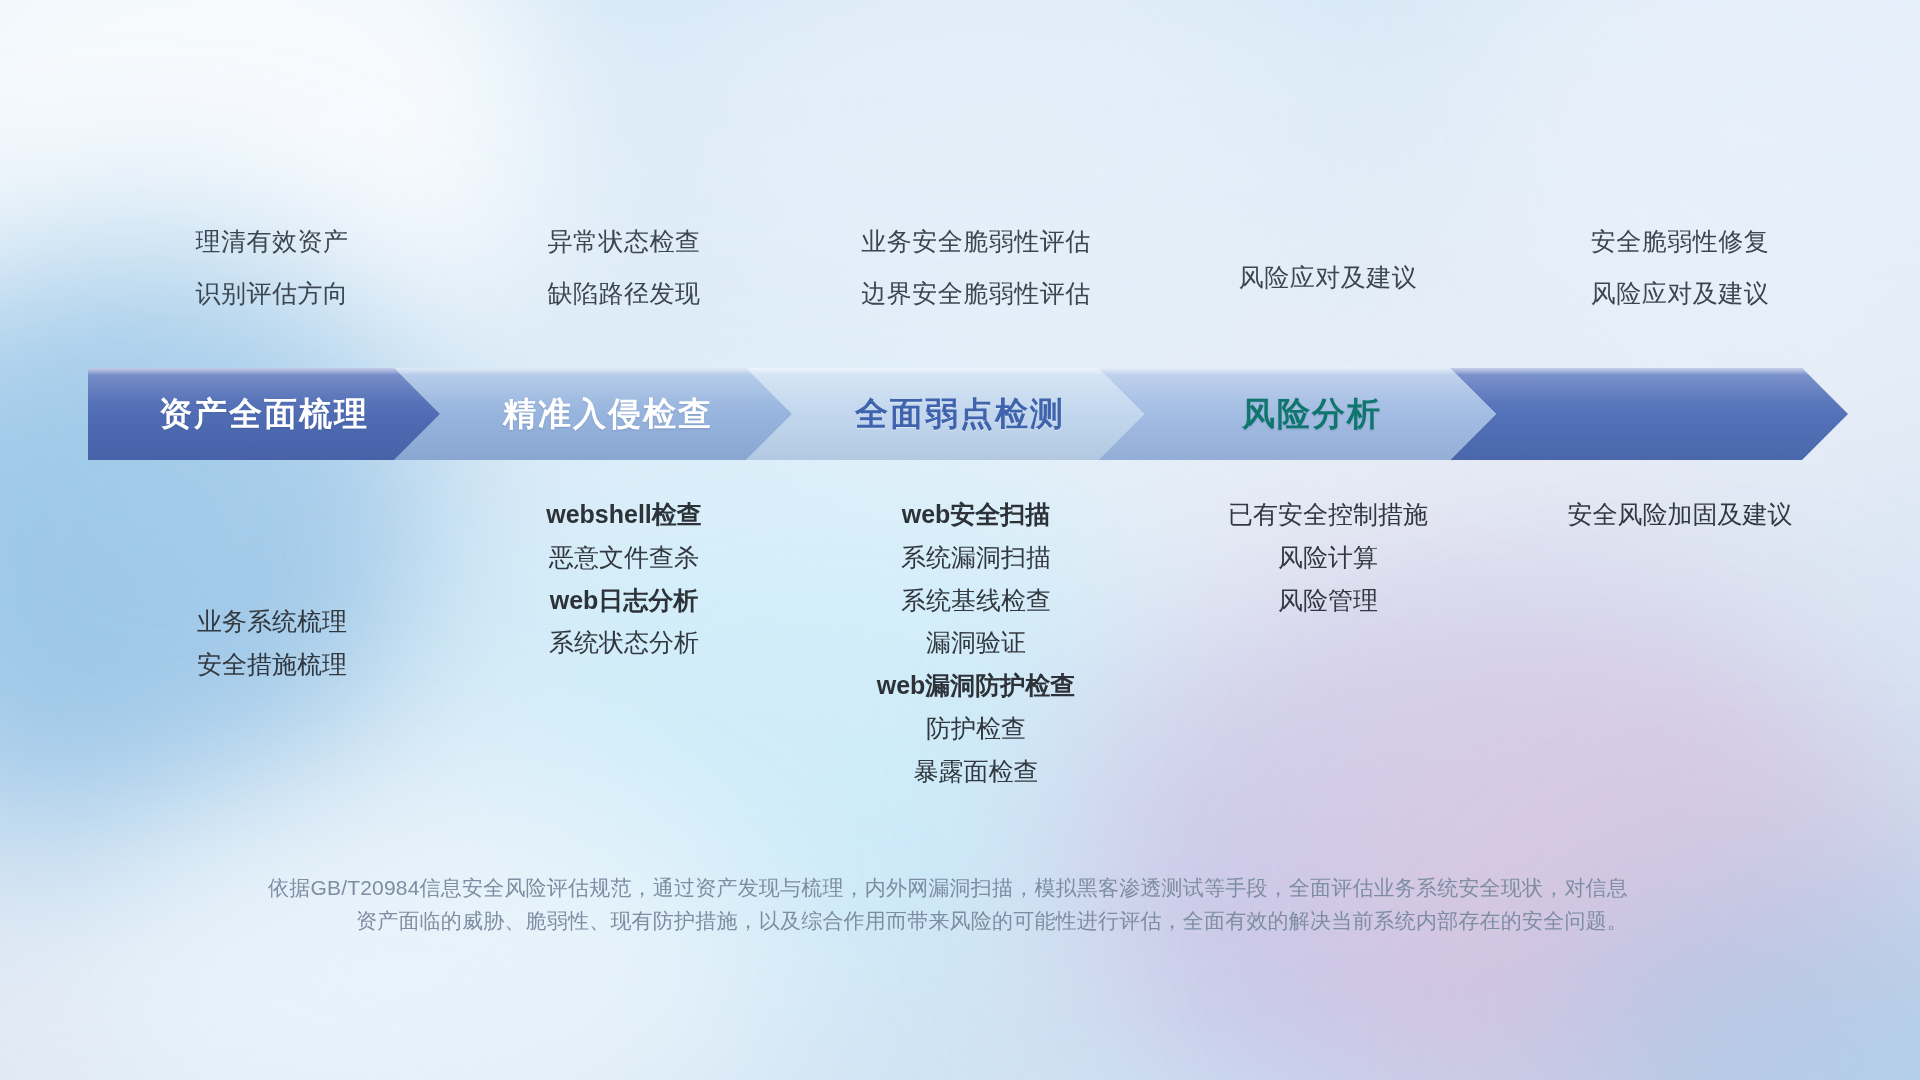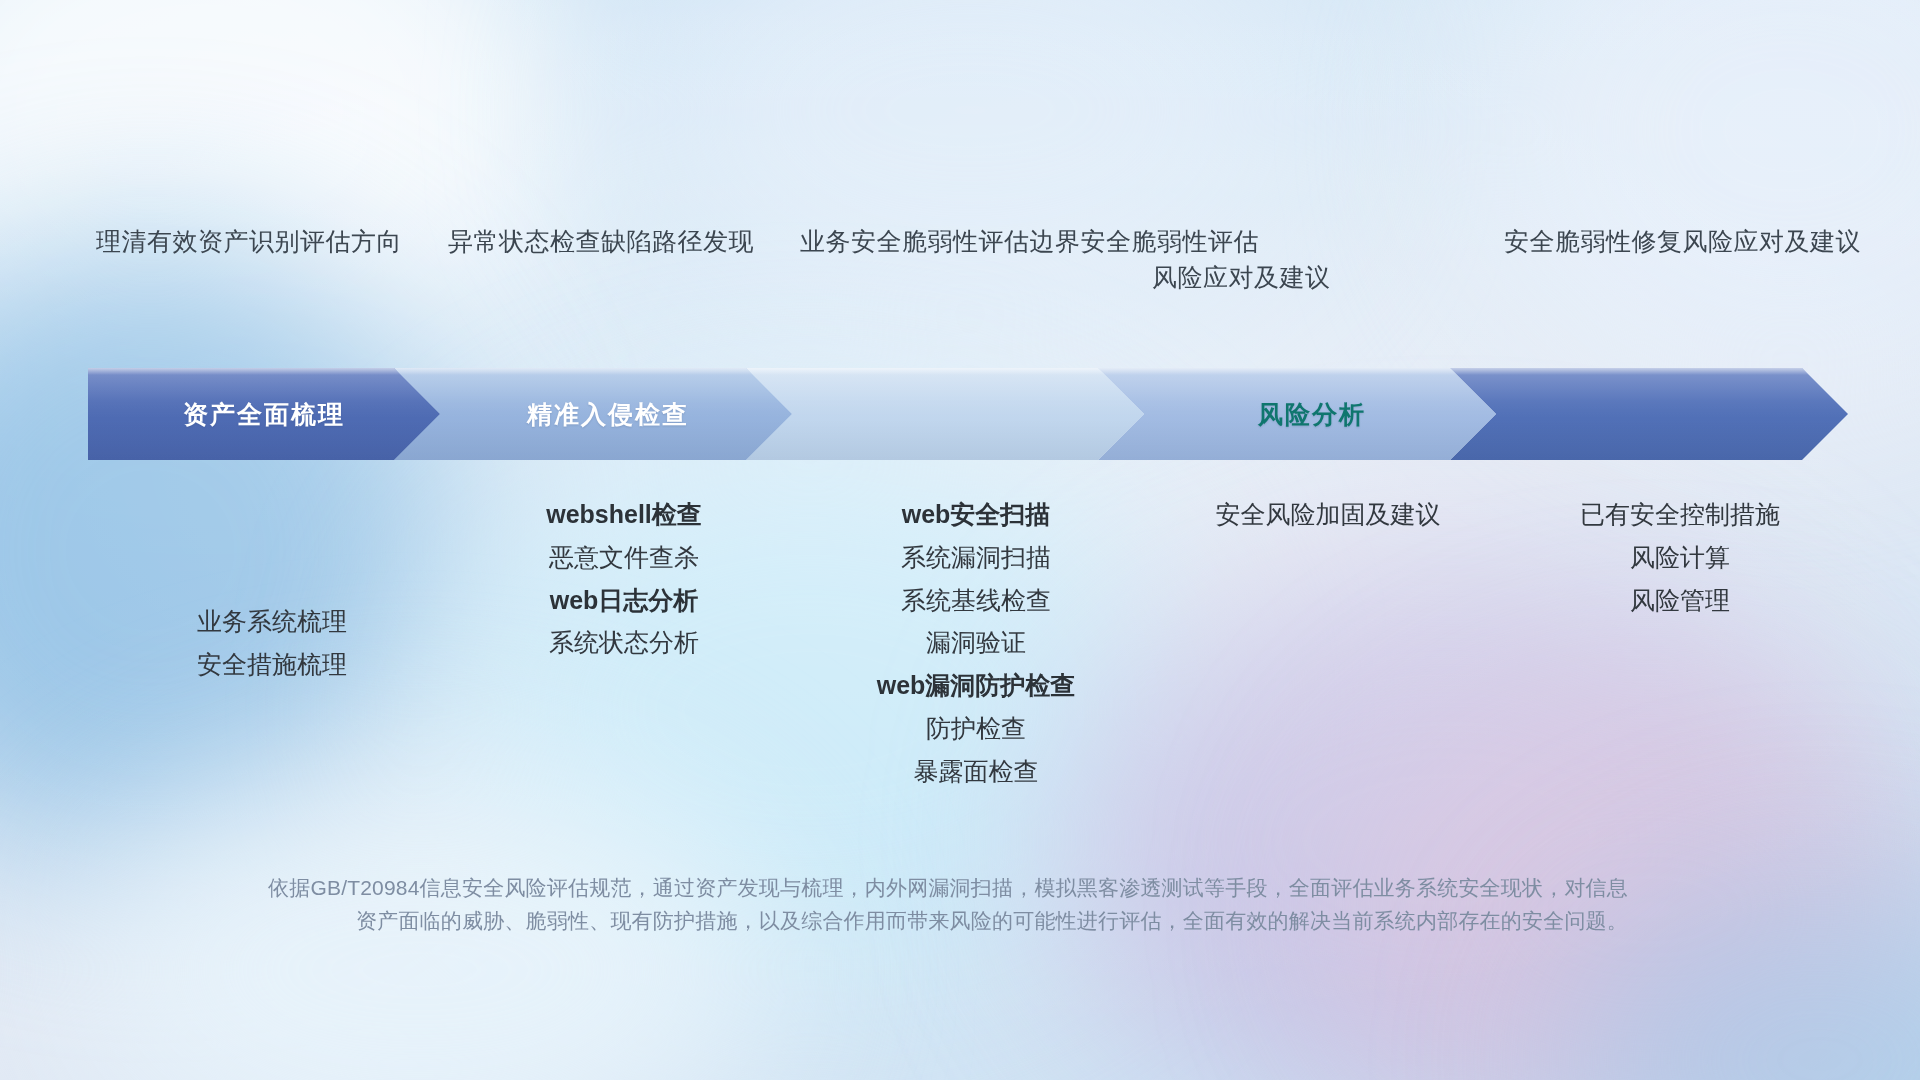--- a/index.html
+++ b/index.html
@@ -92,22 +92,23 @@
   
   .top-row {
     position: absolute;
     left: 96px;
     top: 228px;
     width: 1760px;
     display: flex;
   }
   .top-cell {
     display: flex;
-    align-items: flex-start;
-    gap: 0;
+    flex-direction: column;
+    align-items: center;
+    gap: 24px;
   }
   .top-line {
     font-size: 25px;
     color: #3c4650;
     line-height: 1.1;
     letter-spacing: 0.5px;
     white-space: nowrap;
   }
 
   
@@ -126,21 +127,21 @@
     align-items: center;
     justify-content: center;
   }
   .arrow .shape {
     position: absolute;
     inset: 0;
   }
   .arrow .label {
     position: relative;
     z-index: 3;
-    font-size: 25px;
+    font-size: 33px;
     font-weight: bold;
     letter-spacing: 2px;
     white-space: nowrap;
     text-shadow: 0 1px 2px rgba(40,60,100,0.18);
   }
   
   .clip-head { 
     clip-path: polygon(0 0, calc(100% - 46px) 0, 100% 50%, calc(100% - 46px) 100%, 0 100%);
   }
   .clip-mid { 
@@ -249,20 +250,21 @@
         <div class="shape" style="background:linear-gradient(to bottom,#a9c4e6 0%,#97b4de 48%,#8fadd9 100%);"></div>
         <div class="hl"></div>
         <div class="sheen"></div>
         <span class="label" style="color:#ffffff;padding-left:30px;">精准入侵检查</span>
       </div>
 
       <div class="arrow clip-mid" style="width:398px;margin-left:-46px;z-index:3;">
         <div class="shape" style="background:linear-gradient(to bottom,#cfe0f2 0%,#c2d7ee 48%,#bad1ea 100%);"></div>
         <div class="hl"></div>
         <div class="sheen"></div>
+        <span class="label" style="color:#3f63ad;padding-left:30px;text-shadow:0 1px 1px rgba(255,255,255,0.45);">全面弱点检测</span>
       </div>
 
       <div class="arrow clip-mid" style="width:398px;margin-left:-46px;z-index:2;">
         <div class="shape" style="background:linear-gradient(to bottom,#b3c9e9 0%,#a3bce3 48%,#9ab5df 100%);"></div>
         <div class="hl"></div>
         <div class="sheen"></div>
         <span class="label" style="color:#0f766e;padding-left:30px;">风险分析</span>
       </div>
 
       <div class="arrow clip-mid" style="width:398px;margin-left:-46px;z-index:1;">
@@ -291,27 +293,27 @@
         <div class="bot-line strong">web安全扫描</div>
         <div class="bot-line">系统漏洞扫描</div>
         <div class="bot-line">系统基线检查</div>
         <div class="bot-line">漏洞验证</div>
         <div class="bot-line strong">web漏洞防护检查</div>
         <div class="bot-line">防护检查</div>
         <div class="bot-line">暴露面检查</div>
       </div>
 
       <div class="bot-cell" style="width:352px;">
-        <div class="bot-line">安全风险加固及建议</div>
-      </div>
-
-      <div class="bot-cell" style="width:352px;">
         <div class="bot-line">已有安全控制措施</div>
         <div class="bot-line">风险计算</div>
         <div class="bot-line">风险管理</div>
+      </div>
+
+      <div class="bot-cell" style="width:352px;">
+        <div class="bot-line">安全风险加固及建议</div>
       </div>
 
     </div>
 
     <div class="footer">
       <p>依据GB/T20984信息安全风险评估规范，通过资产发现与梳理，内外网漏洞扫描，模拟黑客渗透测试等手段，全面评估业务系统安全现状，对信息</p>
       <p>资产面临的威胁、脆弱性、现有防护措施，以及综合作用而带来风险的可能性进行评估，全面有效的解决当前系统内部存在的安全问题。</p>
     </div>
 
   </div>

